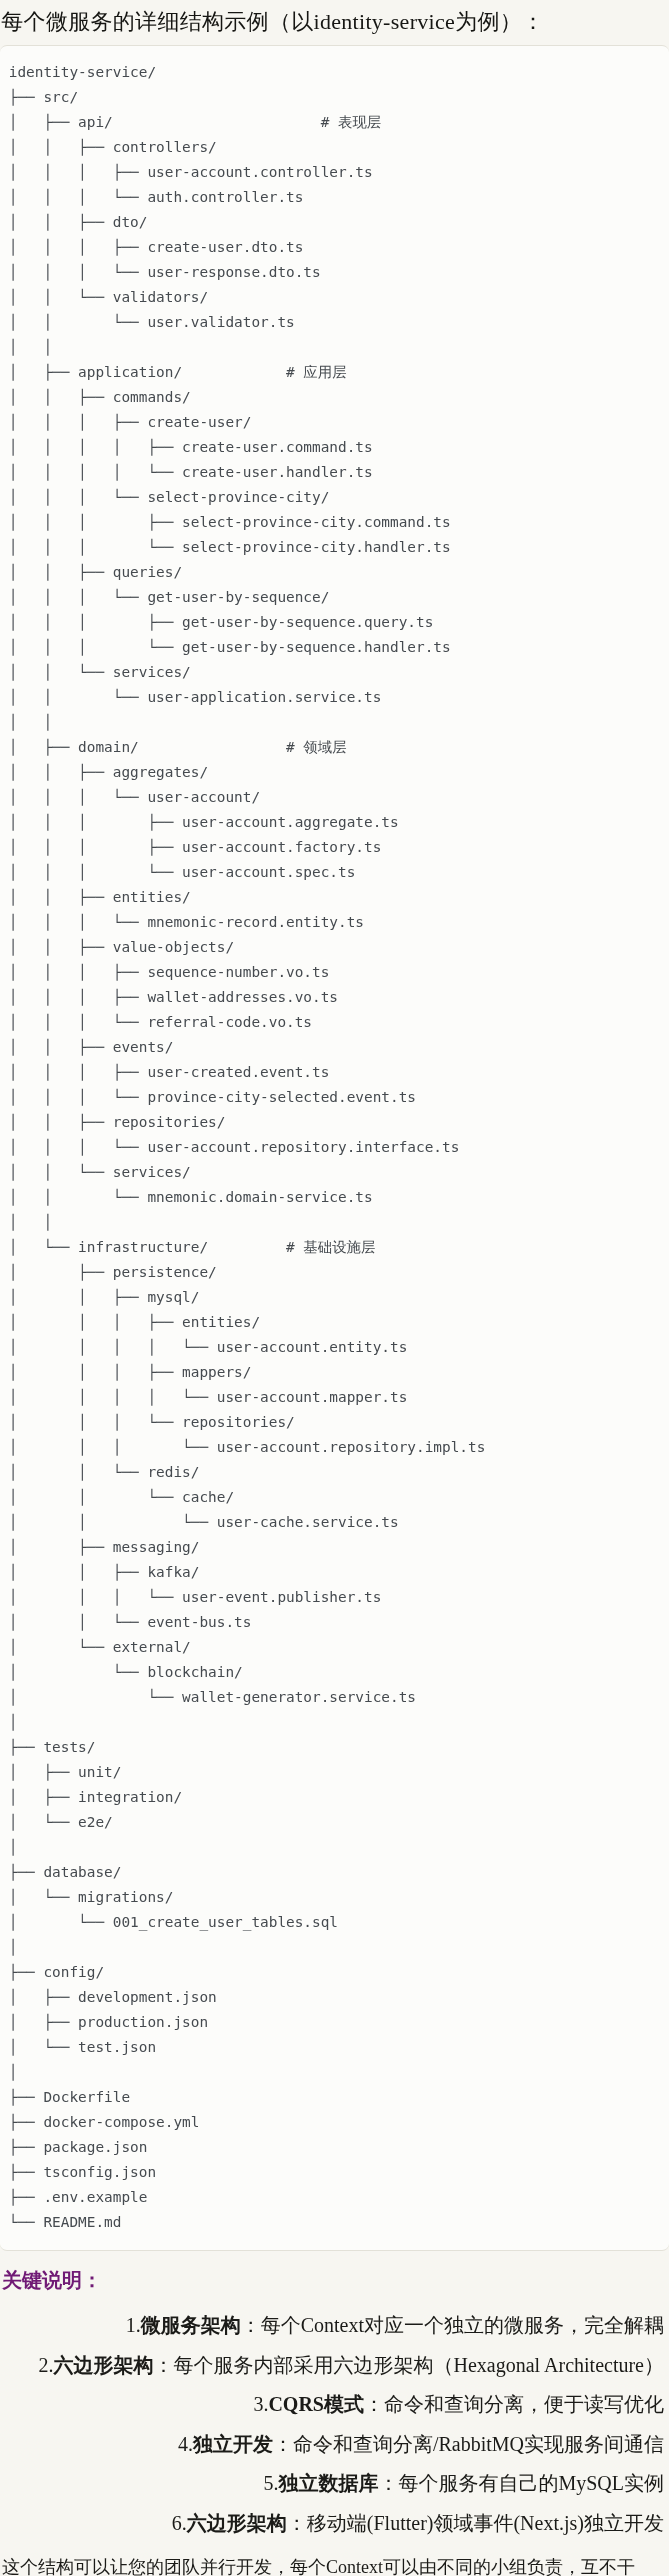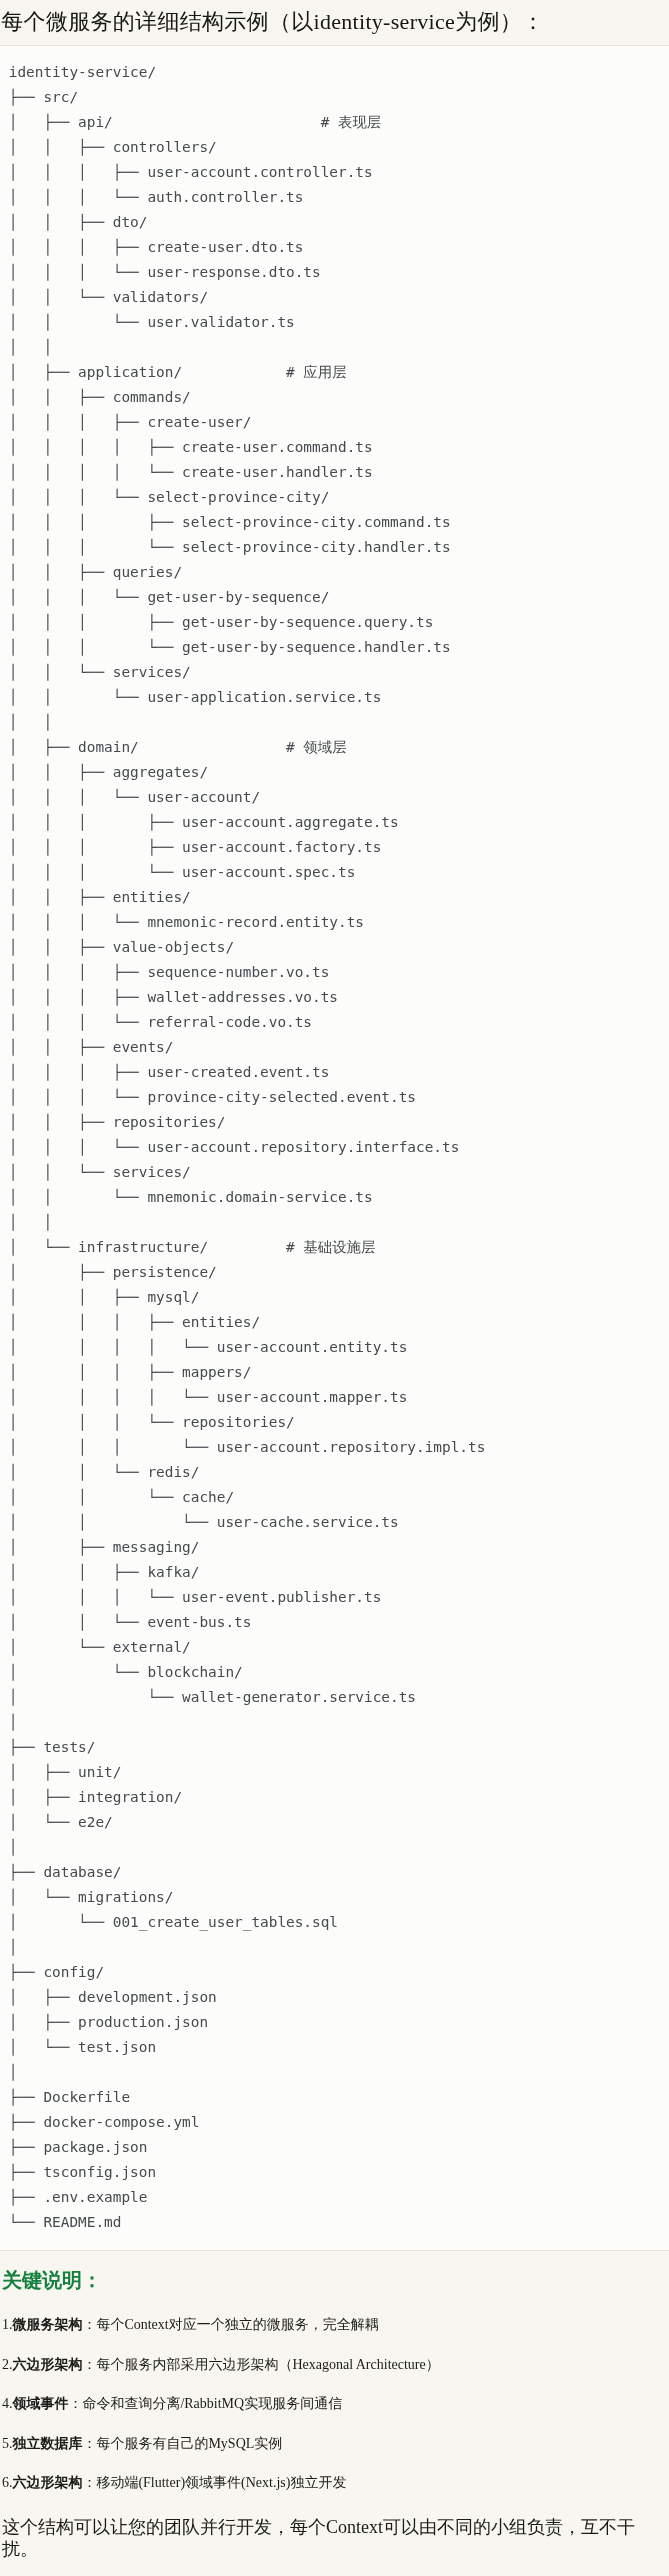--- a/index.html
+++ b/index.html
@@ -20,44 +20,46 @@
     font-weight: 400;
     color: #161613;
     letter-spacing: 0.3px;
   }
   .codeblock {
     background: #fcfcfa;
     border-top: 0.6px solid #e3e1d8;
     border-bottom: 0.6px solid #e3e1d8;
     padding: 13.8px 6.3px 15px 8.8px;
     overflow: hidden;
+    border-radius: 7px;
   }
   .codeblock pre {
     margin: 0;
     font-family: "DejaVu Sans Mono", monospace;
     font-size: 14.4px;
     line-height: 25px;
     color: #454a4f;
     white-space: pre;
   }
   .notes {
     padding: 0 5px 13.8px 1.9px;
   }
   .notes h3 {
     margin: 17.5px 0 21px 0;
     font-size: 20px;
     line-height: 1.25;
     font-weight: 700;
-    color: #15803d;
+    color: #701a75;
   }
   .note-item {
-    font-size: 14px;
+    font-size: 20px;
     line-height: 22px;
     margin: 0 0 17.5px 0;
     color: #1b1b18;
+    text-align: right;
   }
   .note-item .num {
     font-weight: 400;
   }
   .note-item strong {
     font-weight: 700;
   }
   .closing {
     margin: 22px 0 0 0;
     font-size: 18px;
@@ -163,22 +165,23 @@
   </div>
 
   <section class="notes">
 
     <h3>关键说明：</h3>
 
     <div class="note-item"><span class="num">1.</span><strong>微服务架构</strong><span>：每个Context对应一个独立的微服务，完全解耦</span></div>
 
     <div class="note-item"><span class="num">2.</span><strong>六边形架构</strong><span>：每个服务内部采用六边形架构（Hexagonal Architecture）</span></div>
 
+    <div class="note-item"><span class="num">3.</span><strong>CQRS模式</strong><span>：命令和查询分离，便于读写优化</span></div>
 
-    <div class="note-item"><span class="num">4.</span><strong>领域事件</strong><span>：命令和查询分离/RabbitMQ实现服务间通信</span></div>
+    <div class="note-item"><span class="num">4.</span><strong>独立开发</strong><span>：命令和查询分离/RabbitMQ实现服务间通信</span></div>
 
     <div class="note-item"><span class="num">5.</span><strong>独立数据库</strong><span>：每个服务有自己的MySQL实例</span></div>
 
     <div class="note-item"><span class="num">6.</span><strong>六边形架构</strong><span>：移动端(Flutter)领域事件(Next.js)独立开发</span></div>
 
     <p class="closing">这个结构可以让您的团队并行开发，每个Context可以由不同的小组负责，互不干扰。</p>
 
   </section>
 
 </main>

